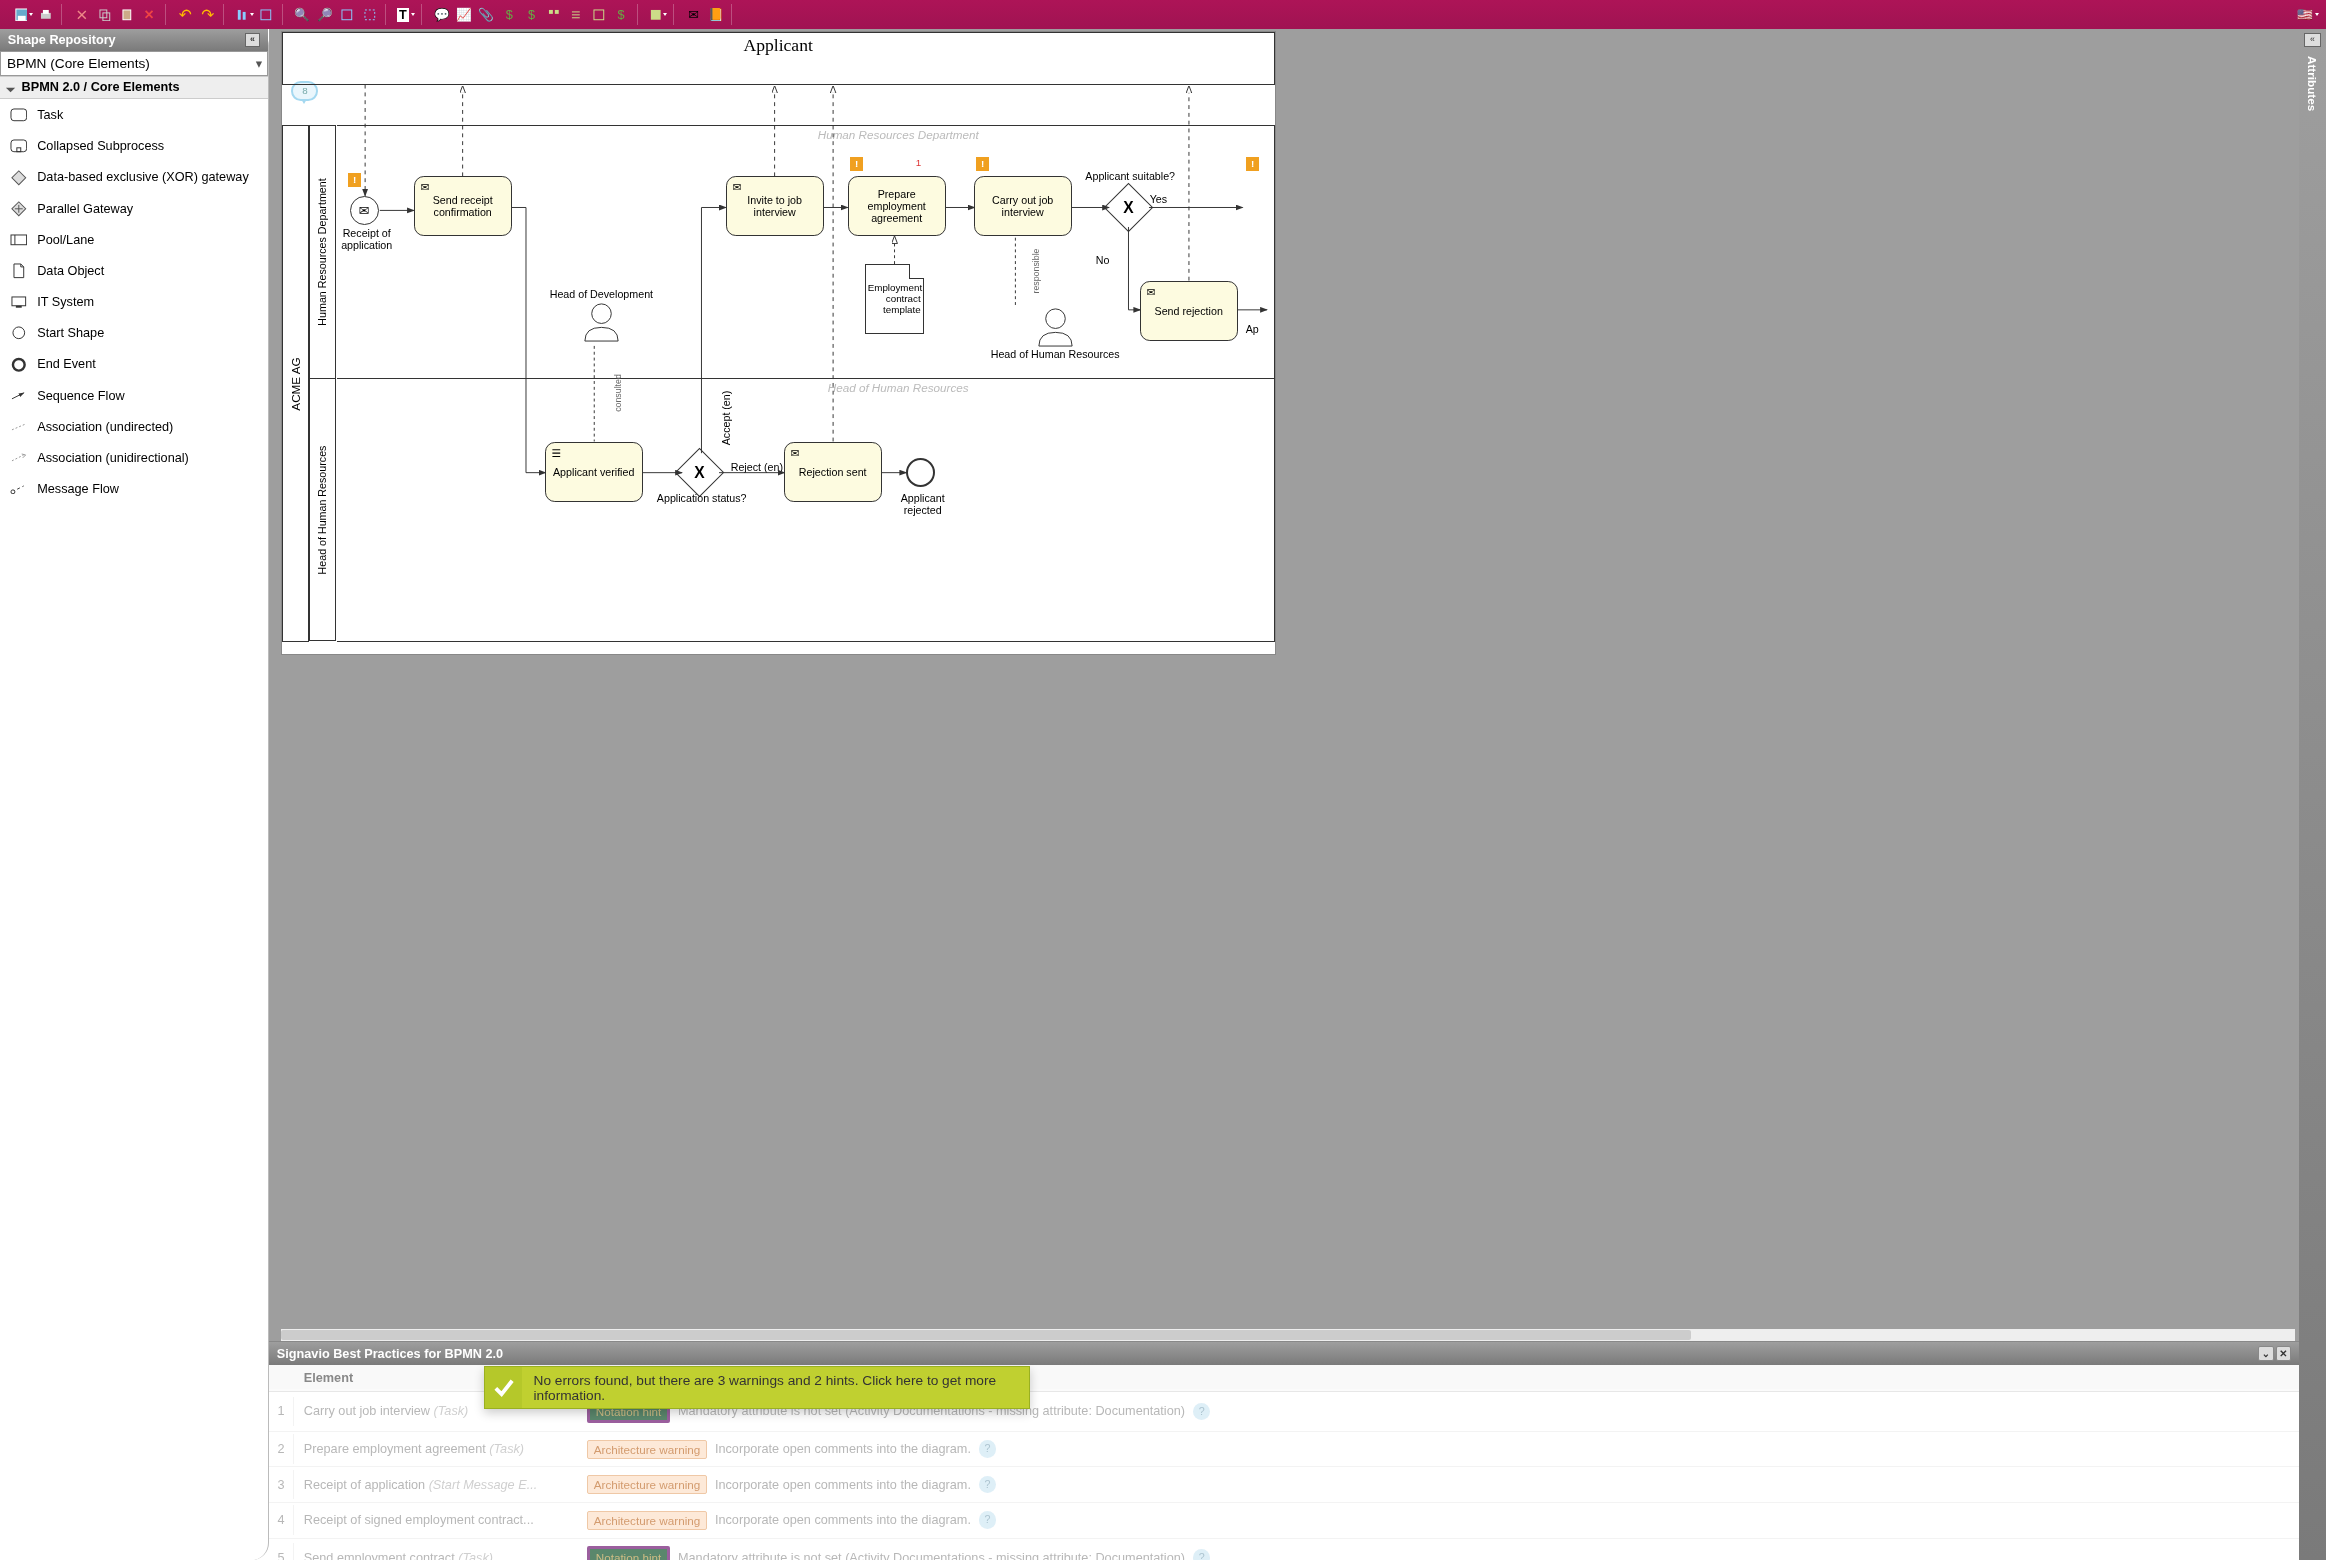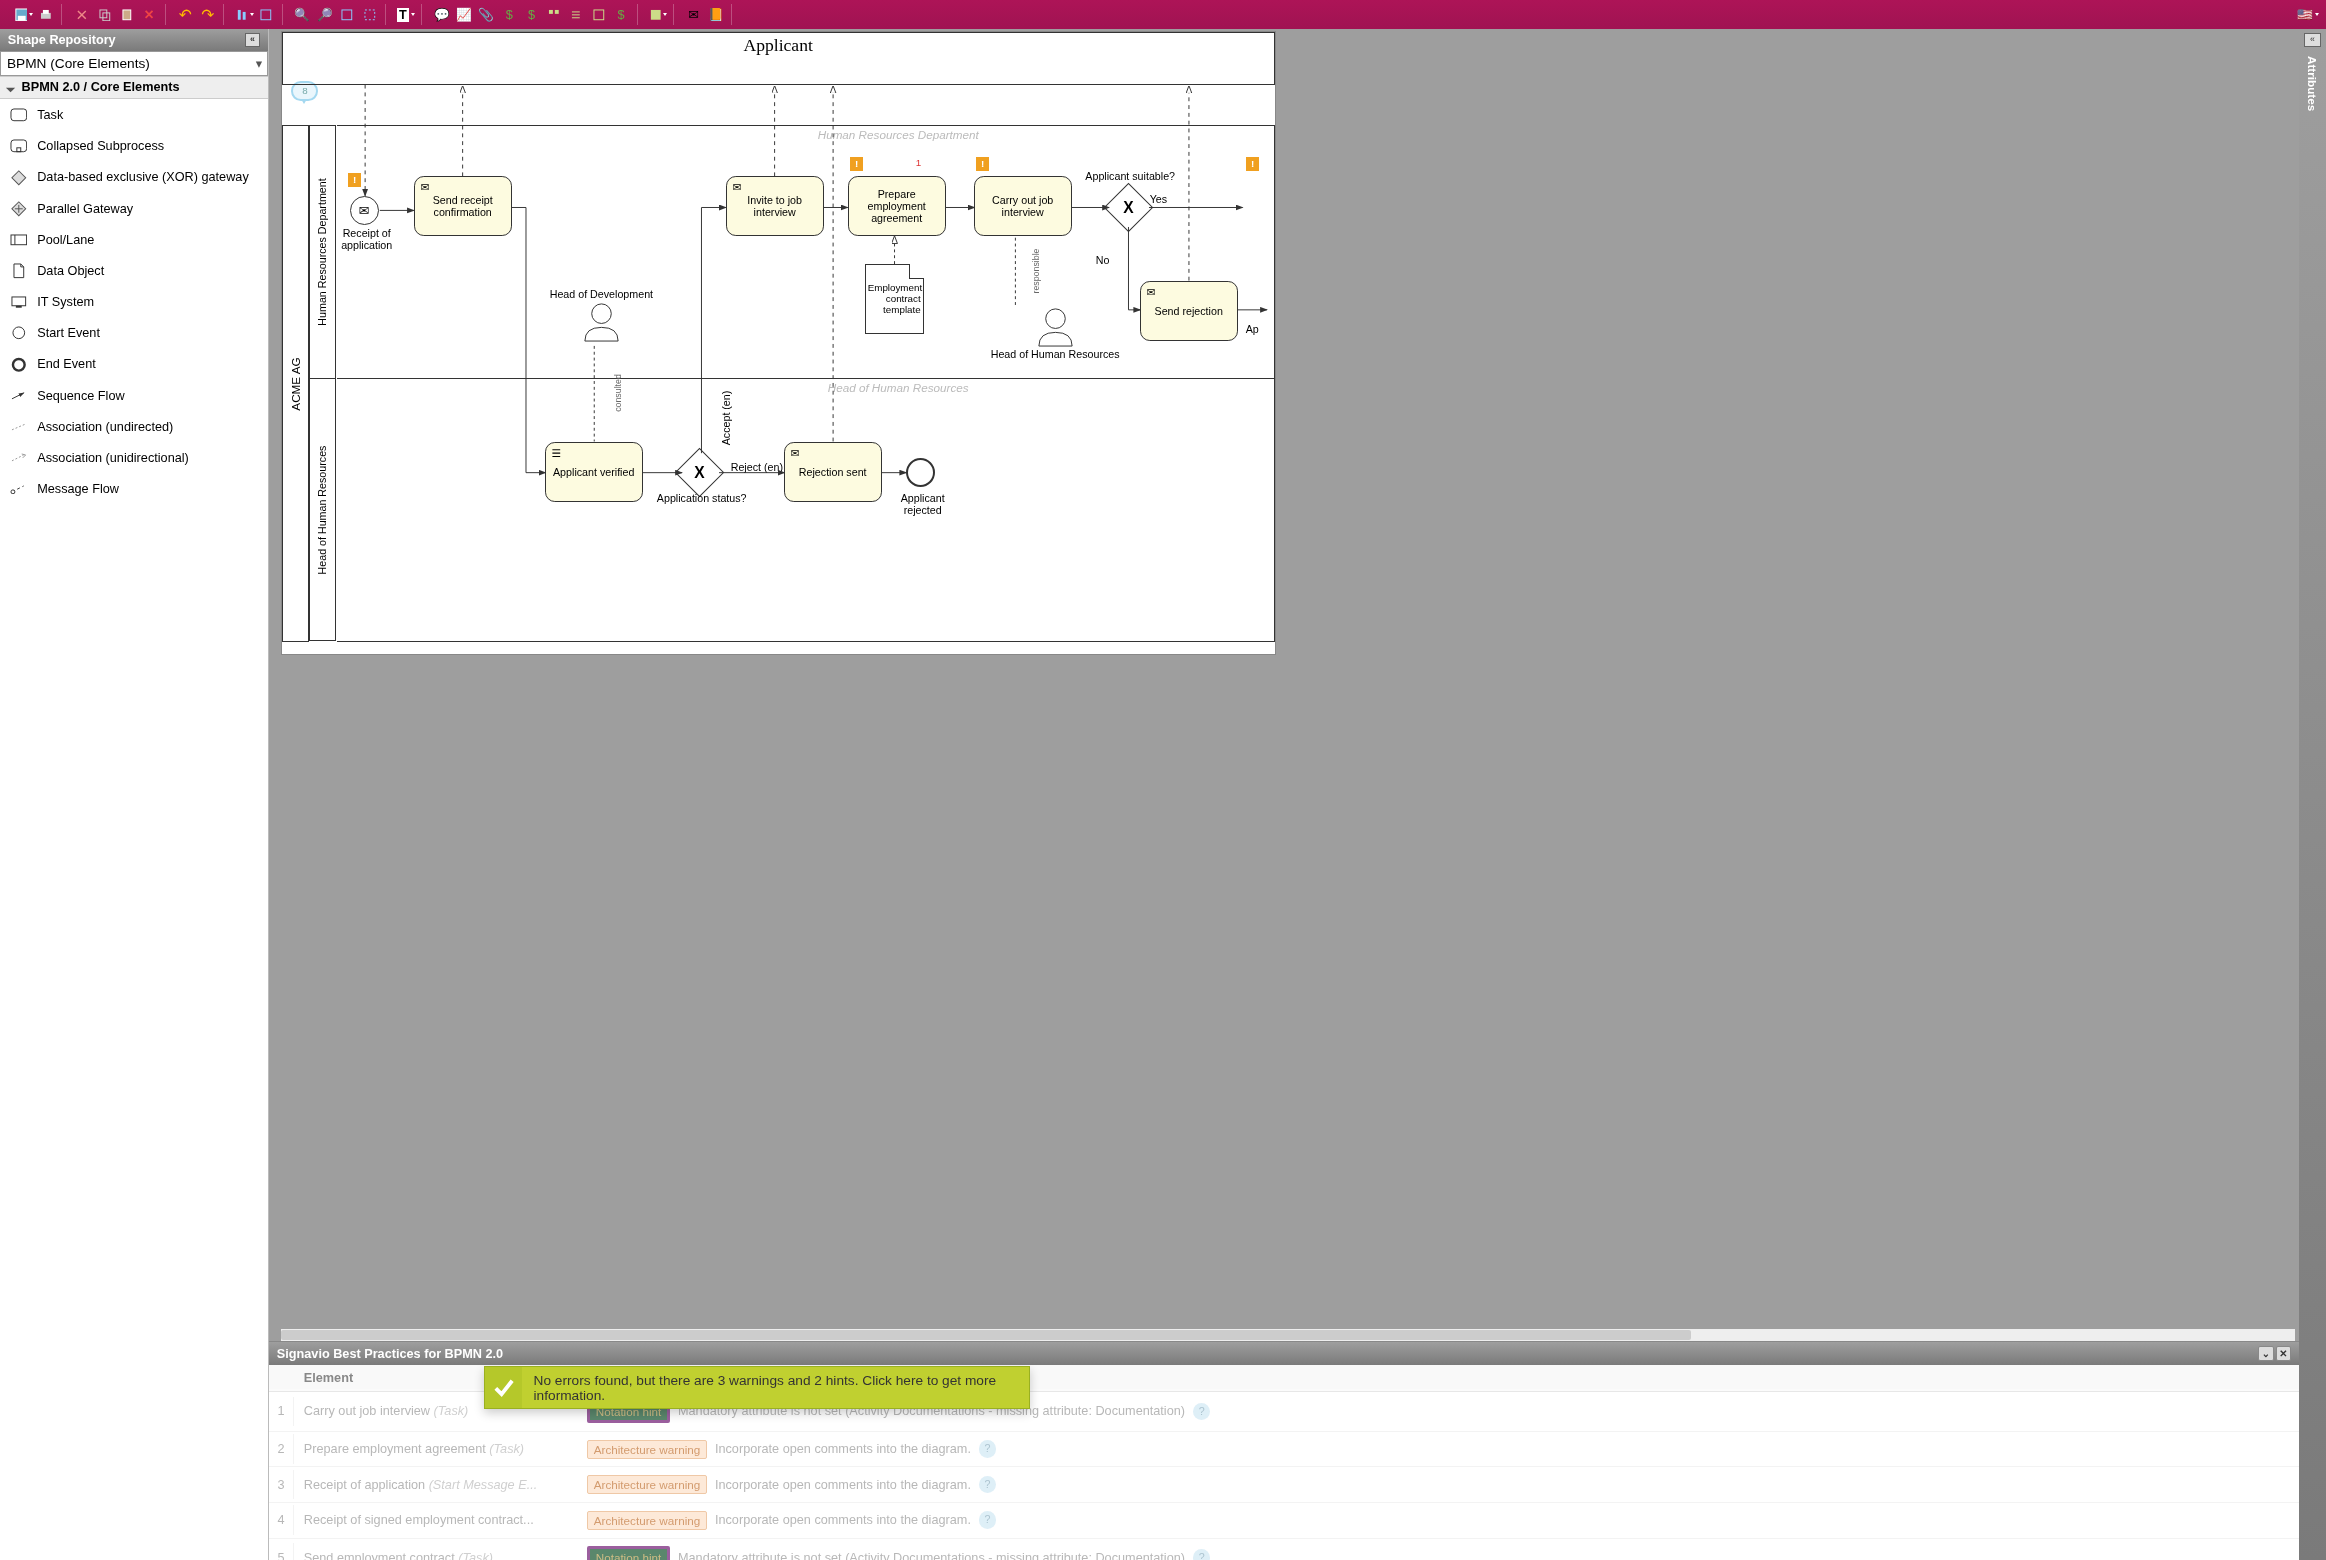--- a/index.html
+++ b/index.html
@@ -14,21 +14,21 @@
 .mode-btn { background: #f5c6d9; border: 1px solid #c97ba4; border-radius: 2.9px; padding: 2.9px 9.8px; font-size: 12.7px; color: #222; display: flex; align-items: center; gap: 5.9px; cursor: pointer; }
 .mode-btn .caret { width:0;height:0;border-left:3.9px solid transparent;border-right:3.9px solid transparent;border-top:4.9px solid #555; }
 
 .toolbar { background: linear-gradient(#ad1457, #a01352); height: 29px; display: flex; align-items: center; padding: 0 7.8px; gap: 3.9px; }
 .tb-group { display: flex; align-items: center; gap: 2.9px; padding: 0 5.9px; border-right: 1px solid rgba(255,255,255,.25); height: 21.5px; }
 .tb-group:last-child { border-right: none; }
 .tb-btn { width: 19.5px; height: 19.5px; display: inline-flex; align-items: center; justify-content: center; cursor: pointer; border-radius: 2px; }
 .tb-btn.caret::after { content:''; width:0;height:0;border-left:2.9px solid transparent;border-right:2.9px solid transparent;border-top:3.9px solid #fff; margin-left:2px;}
 
 .body { flex: 1; display: flex; min-height: 0; }
-.sidebar { width: 269px; background: #fff; border-right: 1px solid #bbb; display: flex; flex-direction: column; }
+.sidebar { width: 269px; background: #fff; border-right: 1px solid #bbb; display: flex; flex-direction: column; border-radius: 17px; }
 .panel-hdr { background: linear-gradient(#9e9e9e, #7a7a7a); color: #fff; font-size: 12.7px; font-weight: bold; padding: 3.9px 7.8px; display:flex; align-items:center; justify-content: space-between; }
 .shape-select { margin: 0; border:1px solid #999; font-size: 13.7px; padding: 3.9px 5.9px; background:#fff; }
 .shape-select-wrap { position:relative;}
 .shape-select-wrap::after { content:'▾'; position:absolute; right:5.9px; top:4.9px; color:#555; pointer-events:none;}
 .shape-cat { background: #eee; border-top: 1px solid #ccc; border-bottom:1px solid #ccc; padding: 3.9px 7.8px; font-weight: bold; display:flex; align-items:center; gap:3.9px;}
 .shape-cat::before { content:'◢'; font-size:7.8px; transform: rotate(45deg); margin-right:3.9px; color:#555;}
 .shape-list { overflow-y:auto; flex:1;}
 .shape-item { display:flex; align-items:center; gap:9.8px; padding: 6.8px 9.8px; cursor:grab; }
 .shape-icon { width:17.6px; height:17.6px; display:flex; align-items:center; justify-content:center;}
 
@@ -300,21 +300,21 @@
               </svg>
             </span>
             <span>IT System</span>
           </div>
           <div class="shape-item">
             <span class="shape-icon">
               <svg width="15.6" height="15.6" viewBox="0 0 16 16">
                 <circle cx="8" cy="8" r="6" fill="#fff" stroke="#333"></circle>
               </svg>
             </span>
-            <span>Start Event</span>
+            <span>Start Shape</span>
           </div>
           <div class="shape-item">
             <span class="shape-icon">
               <svg width="15.6" height="15.6" viewBox="0 0 16 16">
                 <circle cx="8" cy="8" r="6" fill="#fff" stroke="#333" stroke-width="2.5"></circle>
               </svg>
             </span>
             <span>End Event</span>
           </div>
           <div class="shape-item">

